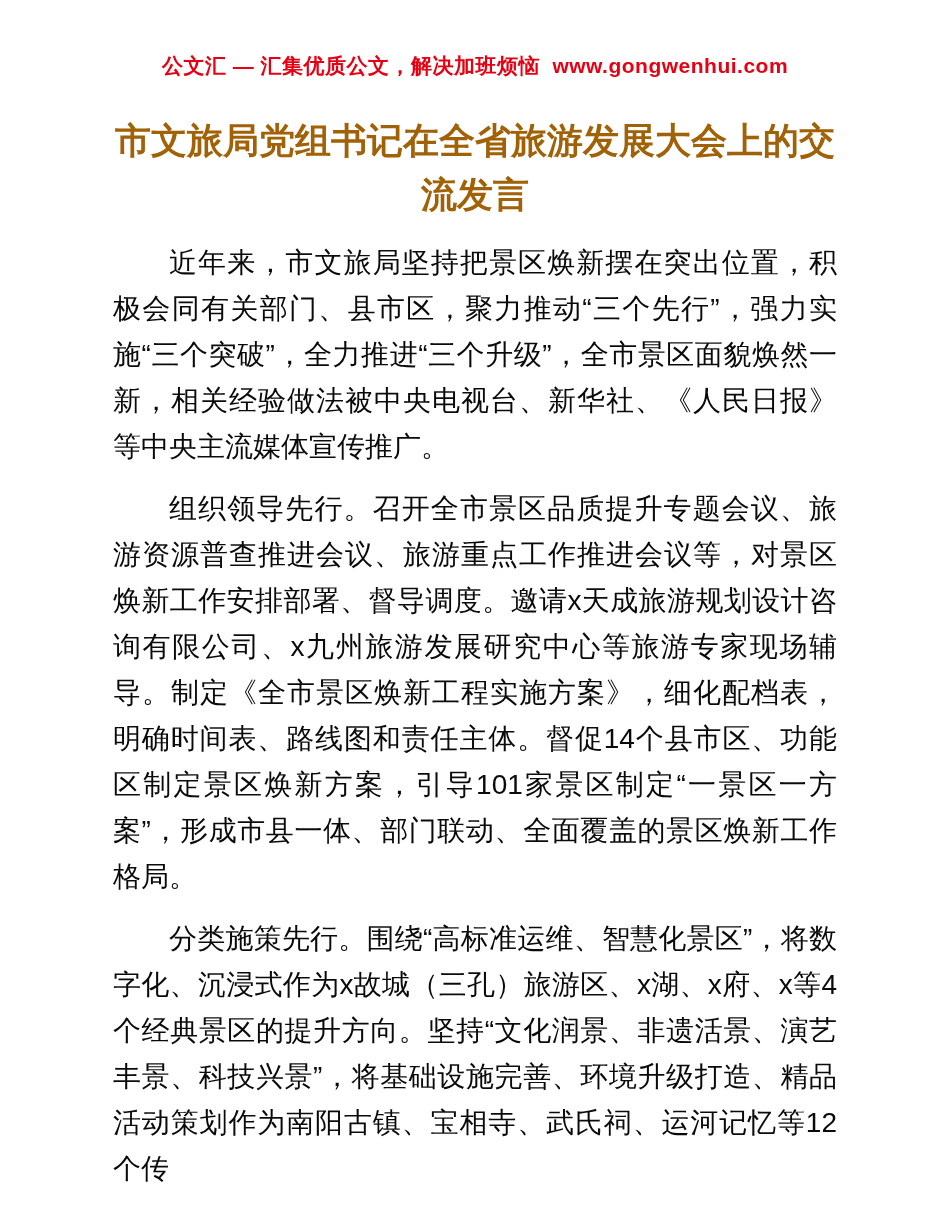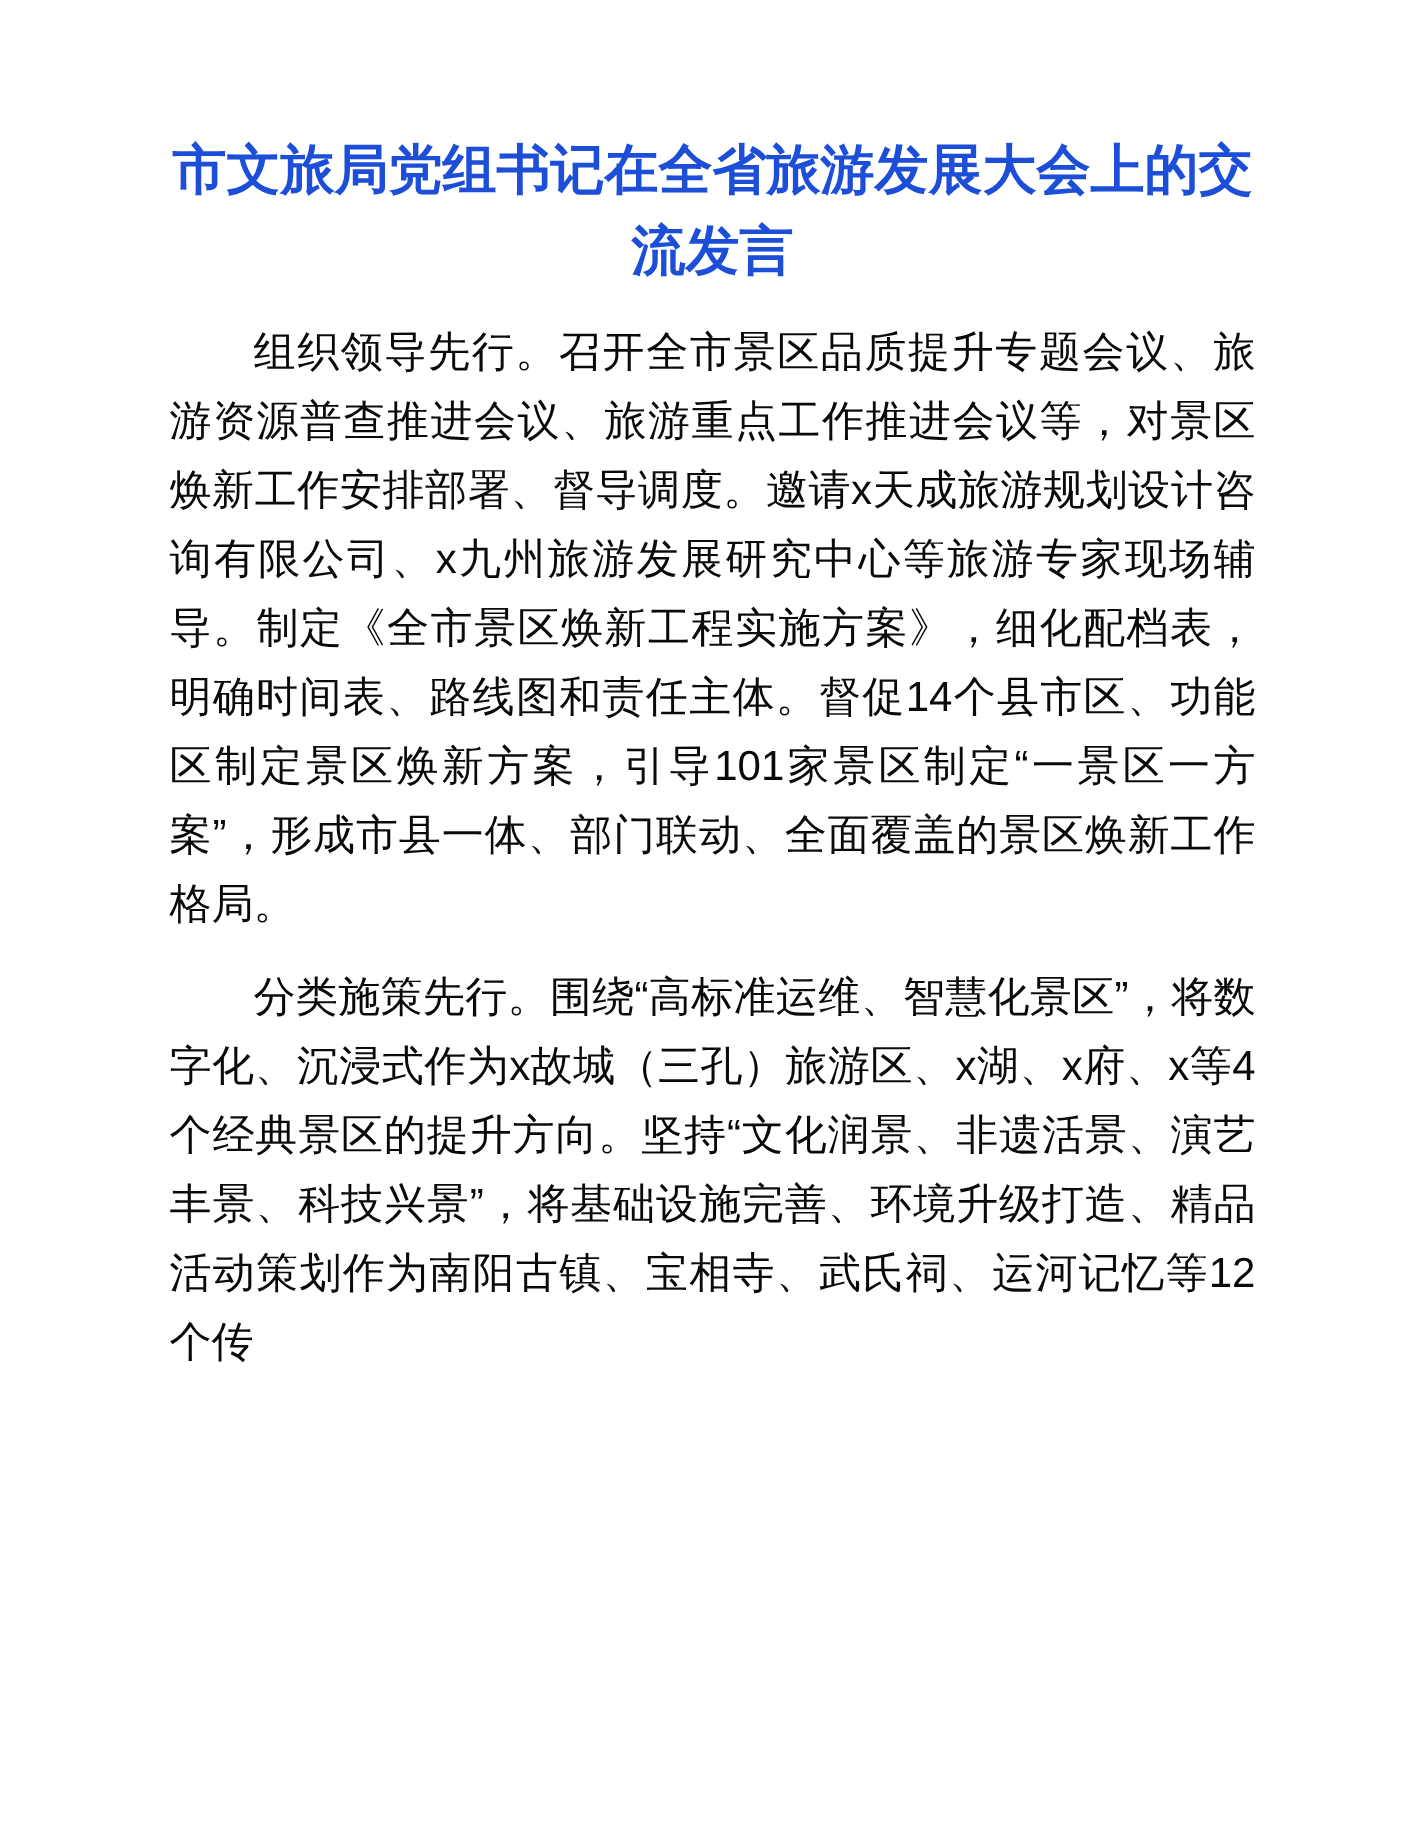--- a/index.html
+++ b/index.html
@@ -30,21 +30,21 @@
     text-decoration: none;
     margin-left: 6px;
   }
 
   .title {
     margin: 34px 0 18px 0;
     font-size: 36px;
     font-weight: 700;
     line-height: 1.5;
     text-align: center;
-    color: #1d4ed8;
+    color: #a16207;
   }
 
   .doc-body p {
     margin: 0 0 16px 0;
     font-size: 28px;
     line-height: 46px;
     text-align: justify;
     text-indent: 2em;
     color: #0a0a0a;
     font-weight: 500;
@@ -52,21 +52,26 @@
 
   .doc-body p.section-heading {
     font-weight: 600;
   }
 </style>
 </head>
 <body>
 
 <div class="page">
 
+  <div class="promo">
+    <span>公文汇 — 汇集优质公文，解决加班烦恼</span>
+    <span class="promo-url">www.gongwenhui.com</span>
+  </div>
 
   <h1 class="title">市文旅局党组书记在全省旅游发展大会上的交流发言</h1>
 
   <div class="doc-body">
+    <p>近年来，市文旅局坚持把景区焕新摆在突出位置，积极会同有关部门、县市区，聚力推动“三个先行”，强力实施“三个突破”，全力推进“三个升级”，全市景区面貌焕然一新，相关经验做法被中央电视台、新华社、《人民日报》等中央主流媒体宣传推广。</p>
     <p>组织领导先行。召开全市景区品质提升专题会议、旅游资源普查推进会议、旅游重点工作推进会议等，对景区焕新工作安排部署、督导调度。邀请x天成旅游规划设计咨询有限公司、x九州旅游发展研究中心等旅游专家现场辅导。制定《全市景区焕新工程实施方案》，细化配档表，明确时间表、路线图和责任主体。督促14个县市区、功能区制定景区焕新方案，引导101家景区制定“一景区一方案”，形成市县一体、部门联动、全面覆盖的景区焕新工作格局。</p>
     <p>分类施策先行。围绕“高标准运维、智慧化景区”，将数字化、沉浸式作为x故城（三孔）旅游区、x湖、x府、x等4个经典景区的提升方向。坚持“文化润景、非遗活景、演艺丰景、科技兴景”，将基础设施完善、环境升级打造、精品活动策划作为南阳古镇、宝相寺、武氏祠、运河记忆等12个传</p>
   </div>
 
 </div>
 
 </body></html>

